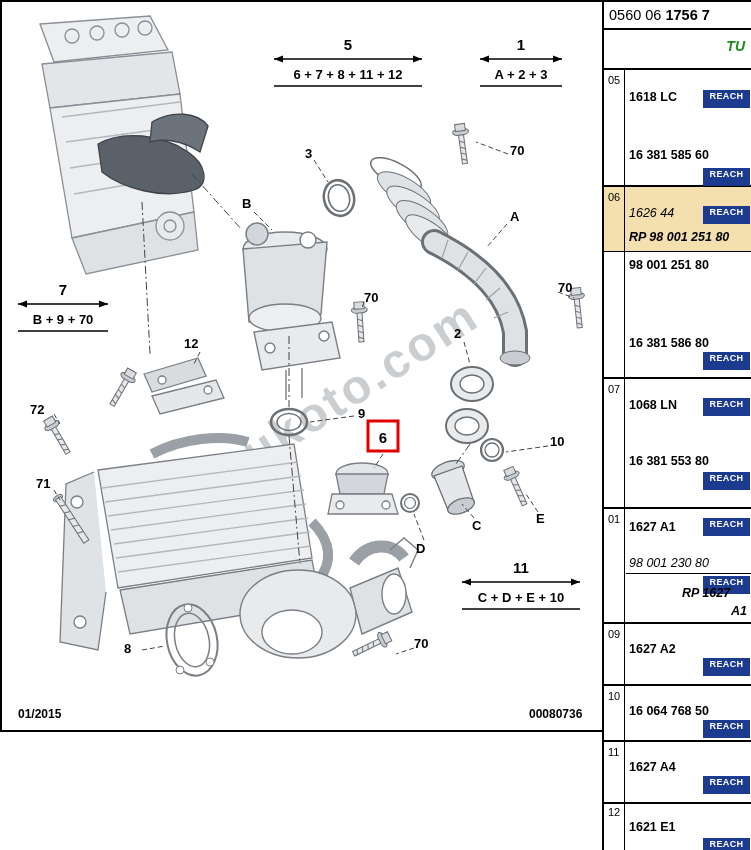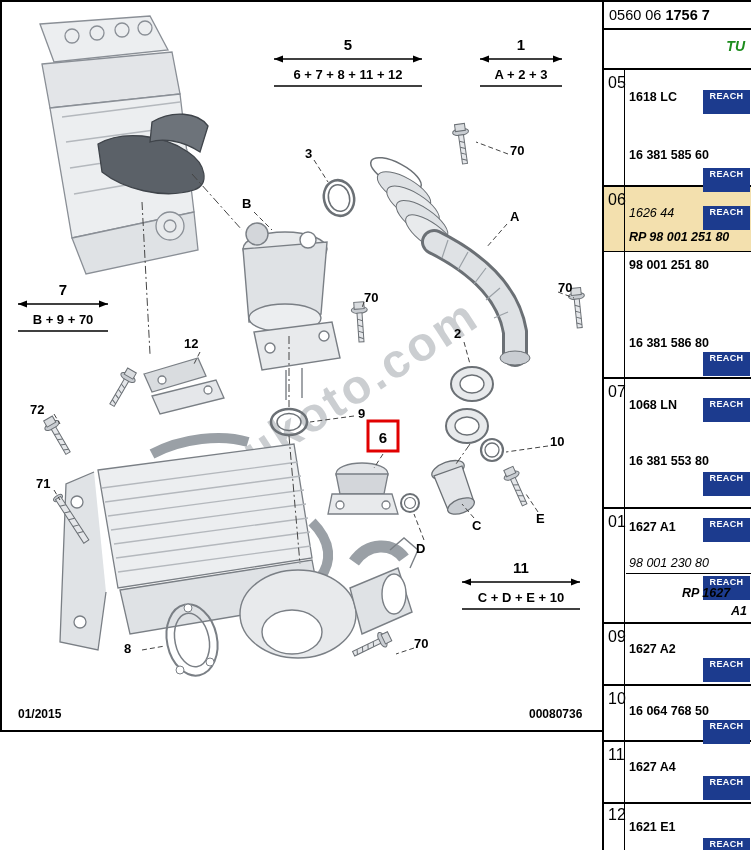--- a/index.html
+++ b/index.html
@@ -20,28 +20,28 @@
   }
   .rp .hline { position:absolute; left:0; right:0; height:2px; background:#000; }
   .rp .hline-thin { position:absolute; height:1px; background:#000; }
   .rp .vline { position:absolute; left:20px; top:66px; height:784px; width:1px; background:#000; }
   .hl-block { position:absolute; left:0; right:0; top:185px; height:64px;
               background:#F3E0AE; border-bottom:1px solid #000; }
   .code { position:absolute; top:5px; left:5px; font-size:14.5px; white-space:nowrap; }
   .code .b { font-weight:bold; }
   .category { position:absolute; top:36px; right:8px; font-size:14px;
               font-style:italic; font-weight:bold; color:#1C8C1C; }
-  .idx { position:absolute; left:4px; font-size:16px; }
+  .idx { position:absolute; left:4px; font-size:11px; }
   .part { position:absolute; left:25px; font-size:12.5px; font-weight:bold; white-space:nowrap; }
   .part.it { font-style:italic; }
   .part.norm { font-weight:normal; }
   .part.right { left:auto; right:6px; }
   .part.indent { left:46px;margin-left:32px; }
   .badge {
-    position:absolute; right:3px; width:47px; height:24px;
+    position:absolute; right:3px; width:47px; height:18px;
     background:#1C3B8E; color:#fff; font-size:9px; font-weight:bold;
     text-align:center; line-height:13px; letter-spacing:0.4px; cursor:pointer;
   }
   text { font-family:"Liberation Sans", sans-serif; }
 </style>
 </head>
 <body>
 
 <div class="diagram-box">
 <svg width="598" height="724" viewBox="0 0 598 724">

